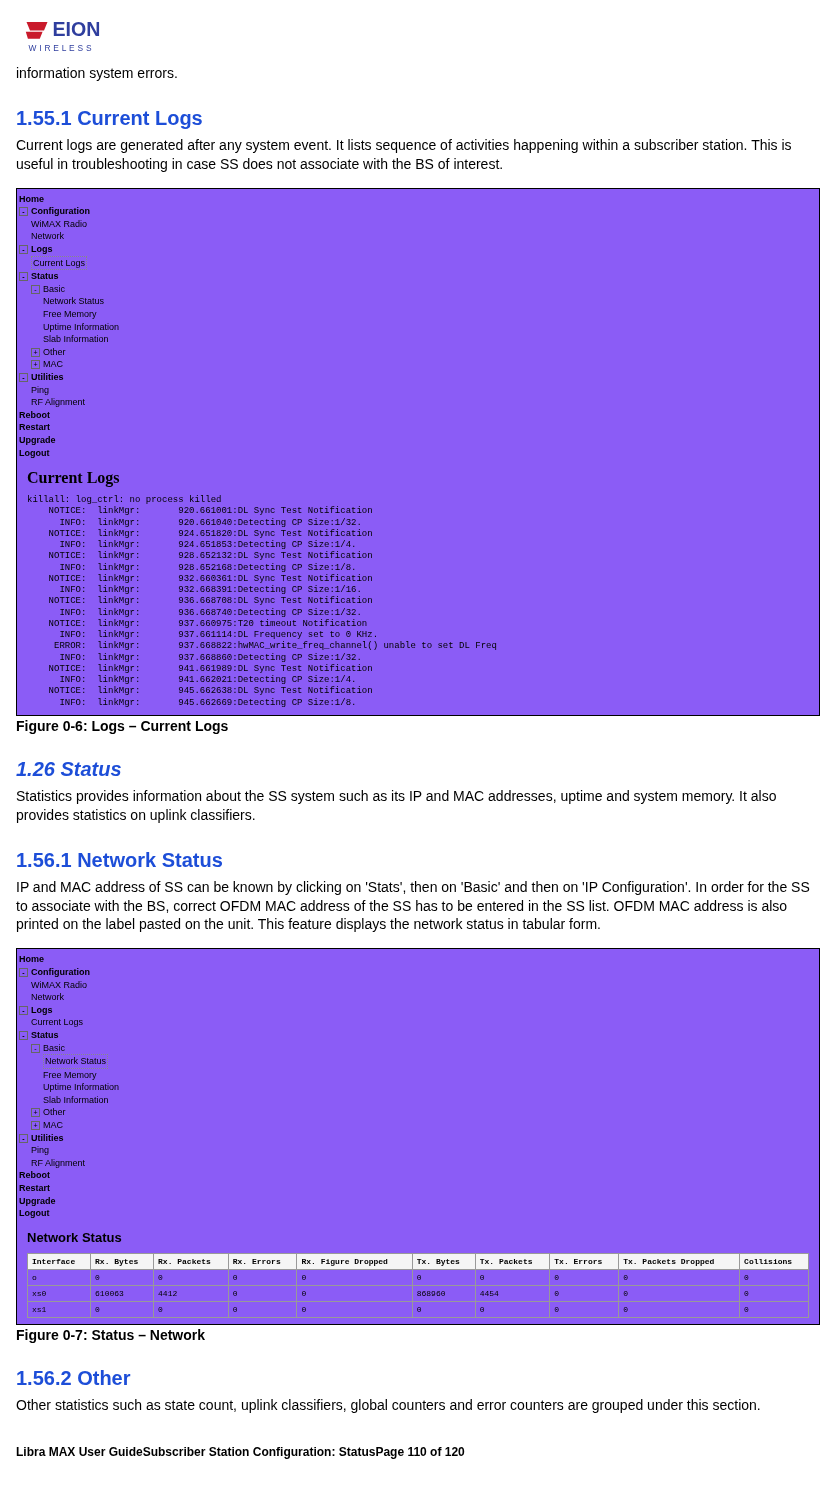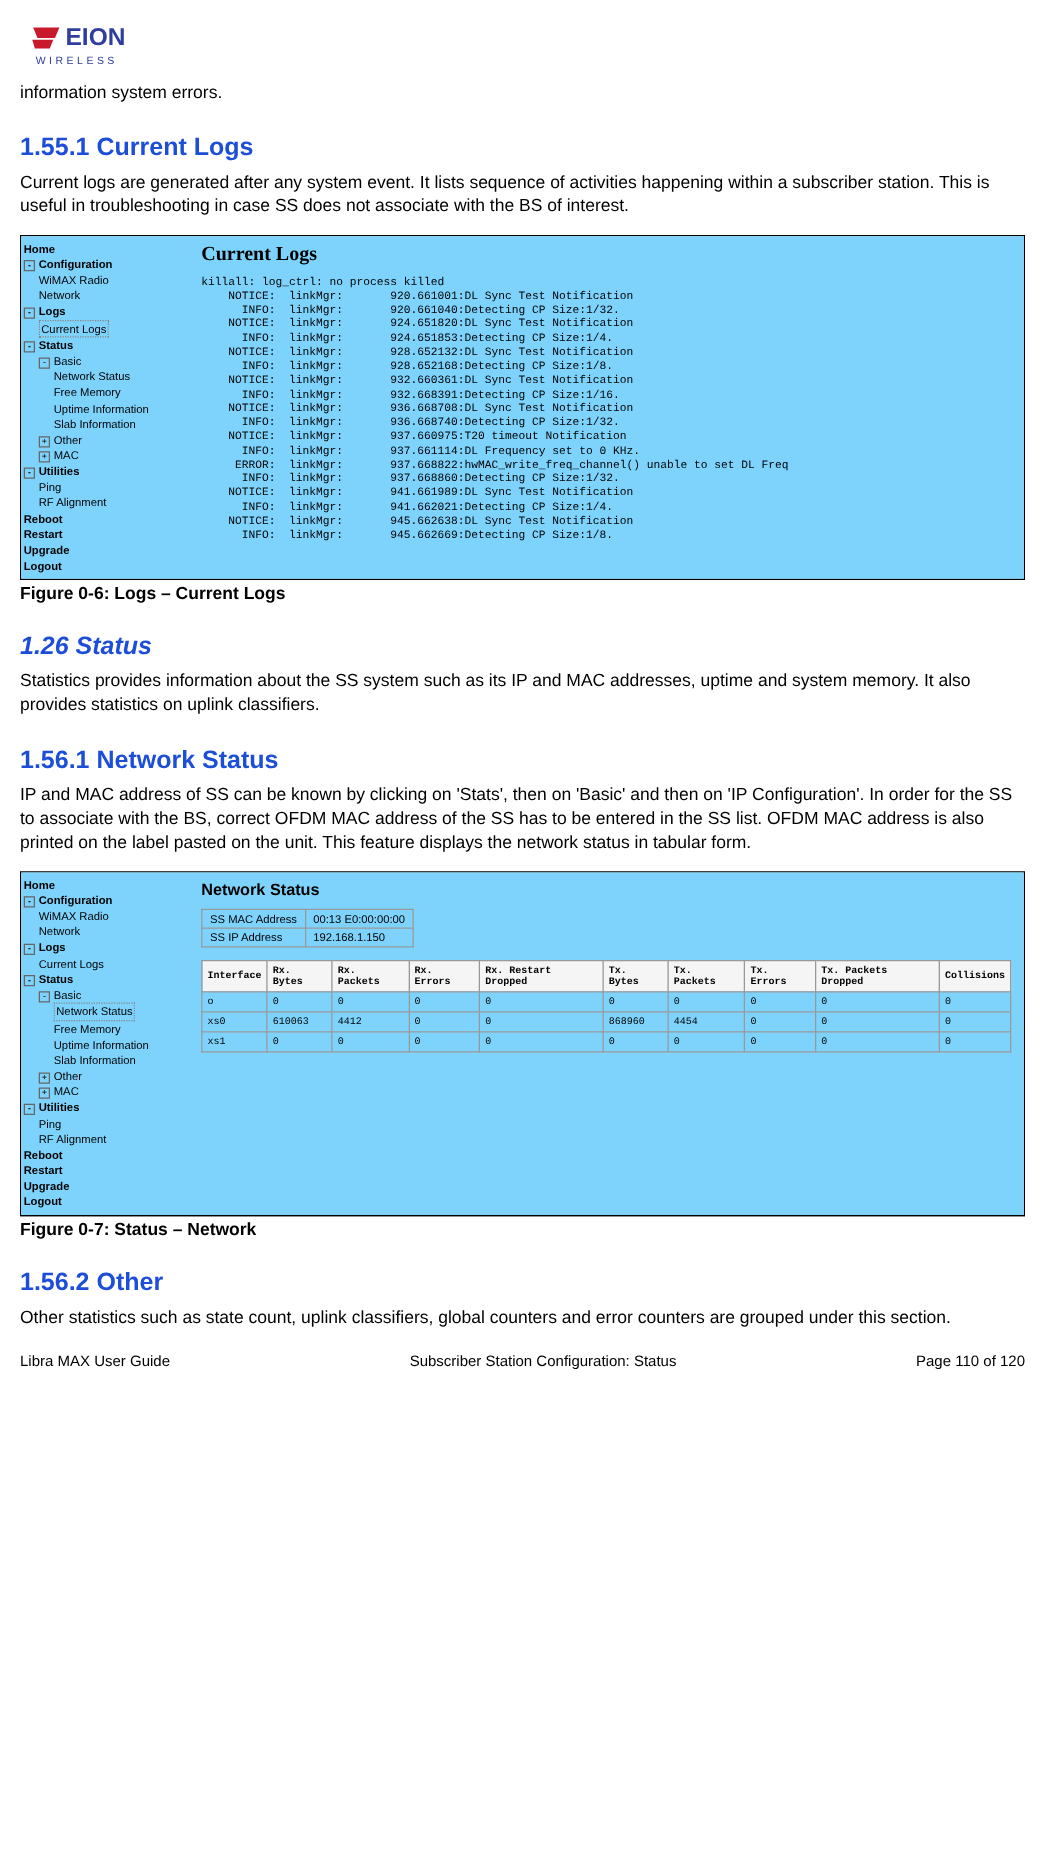--- a/index.html
+++ b/index.html
@@ -29,21 +29,22 @@
   .fig-box {
     border: 1px solid #000;
     margin: 6px 0 0 0;
     padding: 0;
     position: relative;
   }
   .fig-inner {
     display: flex;
     font-family: "Times New Roman", serif;
     font-size: 10px;
-    background: #7dd3fc;
+    background: #8b5cf6;
+    flex-direction: column;
   }
   .nav {
     width: 130px;
     border-right: 0;
     padding: 4px 2px;
     font-family: Verdana, sans-serif;
     font-size: 9px;
     line-height: 1.4;
   }
   .nav .bold { font-weight: bold; }
@@ -93,23 +94,23 @@
     width: 100%;
   }
   .big-table th, .big-table td {
     border: 1px solid #999;
     padding: 3px 4px;
     text-align: left;
   }
   .big-table th { background: #f5f5f5; font-weight: bold; }
   .footer {
     display: flex;
-    justify-content: space-between;
     font-size: 12px;
-    margin-top: 19px;
+    margin-top: 30px;
+    font-weight: bold;
   }
   .sq { display:inline-block; width:7px; height:7px; border:1px solid #666; margin-right:3px; font-size:7px; line-height:7px; text-align:center; }
 </style>
 </head>
 <body>
 
 <div class="logo">
   <svg class="logo-svg" viewBox="0 0 200 56">
     <path d="M15 8 L45 8 L40 20 L20 20 Z M14 22 L38 22 L34 32 L17 32 Z" fill="#c91a2b"></path>
     <text x="52" y="28" font-family="Arial" font-weight="bold" font-size="28" fill="#2f3e9e">EION</text>
@@ -199,40 +200,28 @@
       <div class="bold"><span class="sq">-</span><span>Utilities</span></div>
       <div class="ind1">Ping</div>
       <div class="ind1">RF Alignment</div>
       <div class="bold">Reboot</div>
       <div class="bold">Restart</div>
       <div class="bold">Upgrade</div>
       <div class="bold">Logout</div>
     </div>
     <div class="content-pane">
       <div class="content-title" style="font-family:Verdana,sans-serif;font-size:13px;">Network Status</div>
-      <table class="ns-table">
-        <tbody>
-            <tr>
-              <td>SS MAC Address</td>
-              <td>00:13 E0:00:00:00</td>
-            </tr>
-        <tr>
-              <td>SS IP Address</td>
-              <td>192.168.1.150</td>
-            </tr>
-      </tbody>
-        </table>
       <table class="big-table">
         <thead>
             <tr id="if-head">
               <th>Interface</th>
               <th>Rx. Bytes</th>
               <th>Rx. Packets</th>
               <th>Rx. Errors</th>
-              <th>Rx. Restart Dropped</th>
+              <th>Rx. Figure Dropped</th>
               <th>Tx. Bytes</th>
               <th>Tx. Packets</th>
               <th>Tx. Errors</th>
               <th>Tx. Packets Dropped</th>
               <th>Collisions</th>
             </tr>
           </thead>
         <tbody id="if-body">
             <tr>
               <td>o</td>

